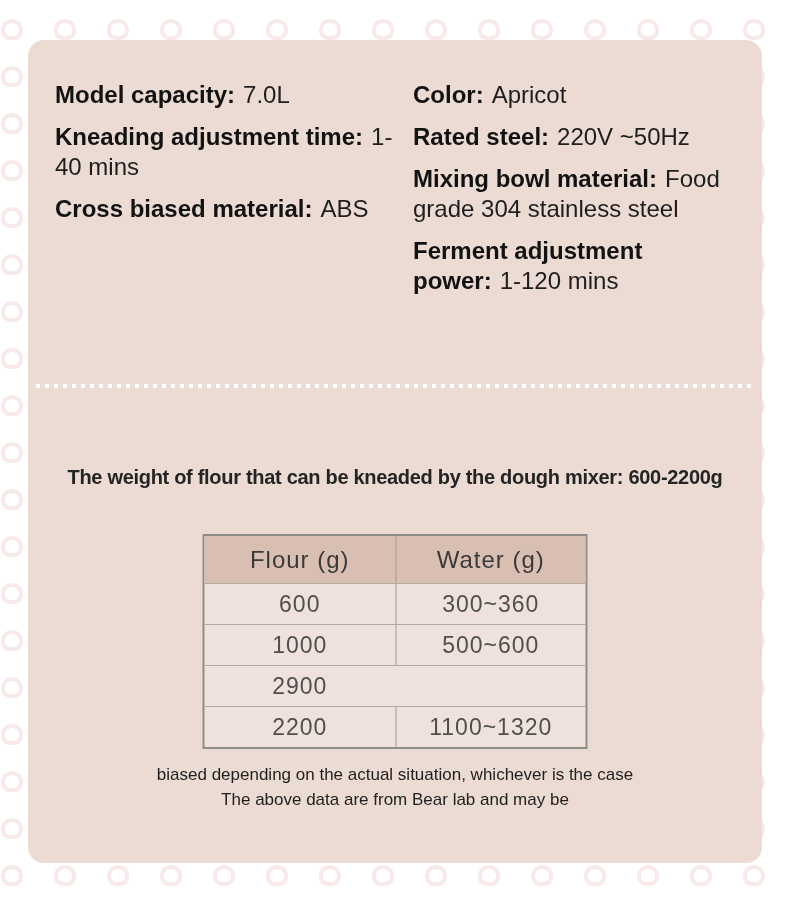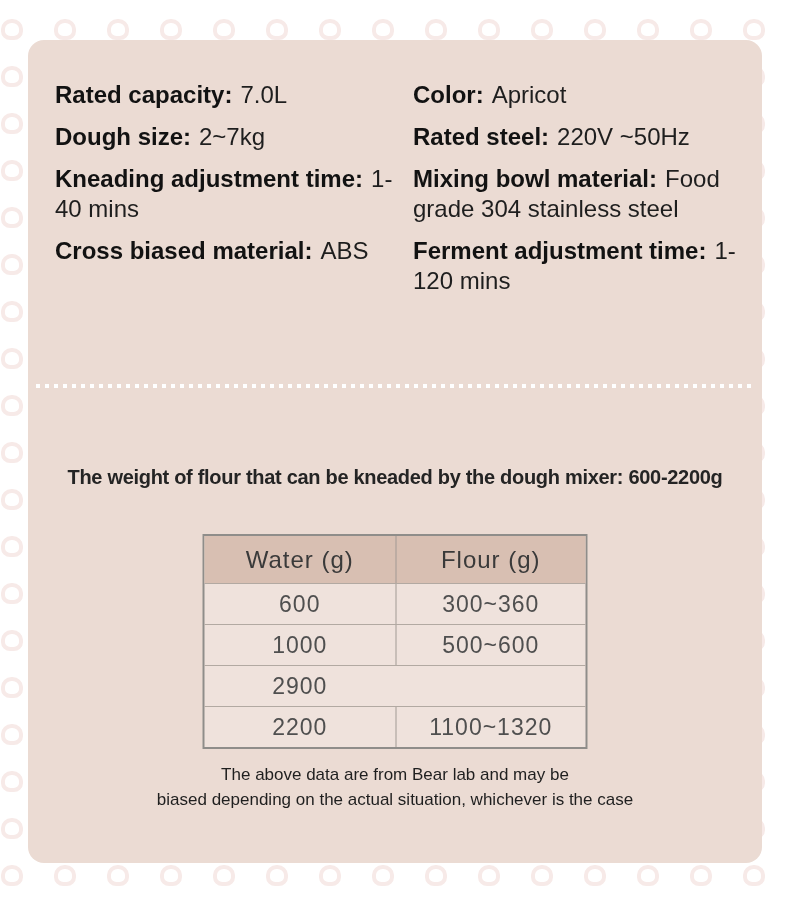--- a/index.html
+++ b/index.html
@@ -362,72 +362,69 @@
     <div class="ring" style="left: 637px; top: 865px;"></div>
     <div class="ring" style="left: 690px; top: 865px;"></div>
     <div class="ring" style="left: 743px; top: 865px;"></div>
   </div>
 
 <div class="card">
 
   <div class="specs">
     <div class="col-left">
       <div class="spec-item">
-        <span class="spec-label">Rated capacity:</span><span class="spec-value">7.0L</span>
-      </div>
-      <div class="spec-item">
-        <span class="spec-label">Dough size:</span><span class="spec-value">2~7kg</span>
+        <span class="spec-label">Model capacity:</span><span class="spec-value">7.0L</span>
       </div>
       <div class="spec-item">
         <span class="spec-label">Kneading adjustment time:</span><span class="spec-value">1-40 mins</span>
       </div>
       <div class="spec-item">
         <span class="spec-label">Cross biased material:</span><span class="spec-value">ABS</span>
       </div>
     </div>
     <div class="col-right">
       <div class="spec-item">
         <span class="spec-label">Color:</span><span class="spec-value">Apricot</span>
       </div>
       <div class="spec-item">
         <span class="spec-label">Rated steel:</span><span class="spec-value">220V ~50Hz</span>
       </div>
       <div class="spec-item">
         <span class="spec-label">Mixing bowl material:</span><span class="spec-value">Food grade 304 stainless steel</span>
       </div>
       <div class="spec-item">
-        <span class="spec-label">Ferment adjustment time:</span><span class="spec-value">1-120 mins</span>
+        <span class="spec-label">Ferment adjustment power:</span><span class="spec-value">1-120 mins</span>
       </div>
     </div>
   </div>
 
   <div class="dotted"></div>
 
   <div class="flour-note">The weight of flour that can be kneaded by the dough mixer: 600-2200g</div>
 
   <div class="flour-table">
     <div class="t-row t-head">
+      <div class="t-cell">Flour (g)</div>
       <div class="t-cell">Water (g)</div>
-      <div class="t-cell">Flour (g)</div>
     </div>
     <div class="t-row">
       <div class="t-cell">600</div>
       <div class="t-cell">300~360</div>
     </div>
     <div class="t-row">
       <div class="t-cell">1000</div>
       <div class="t-cell">500~600</div>
     </div>
     <div class="t-row">
       <div class="t-cell">2900</div>
     </div>
     <div class="t-row">
       <div class="t-cell">2200</div>
       <div class="t-cell">1100~1320</div>
     </div>
   </div>
 
   <div class="footer">
+    <div>biased depending on the actual situation, whichever is the case</div>
     <div>The above data are from Bear lab and may be</div>
-    <div>biased depending on the actual situation, whichever is the case</div>
   </div>
 
 </div>
 
 </body></html>

